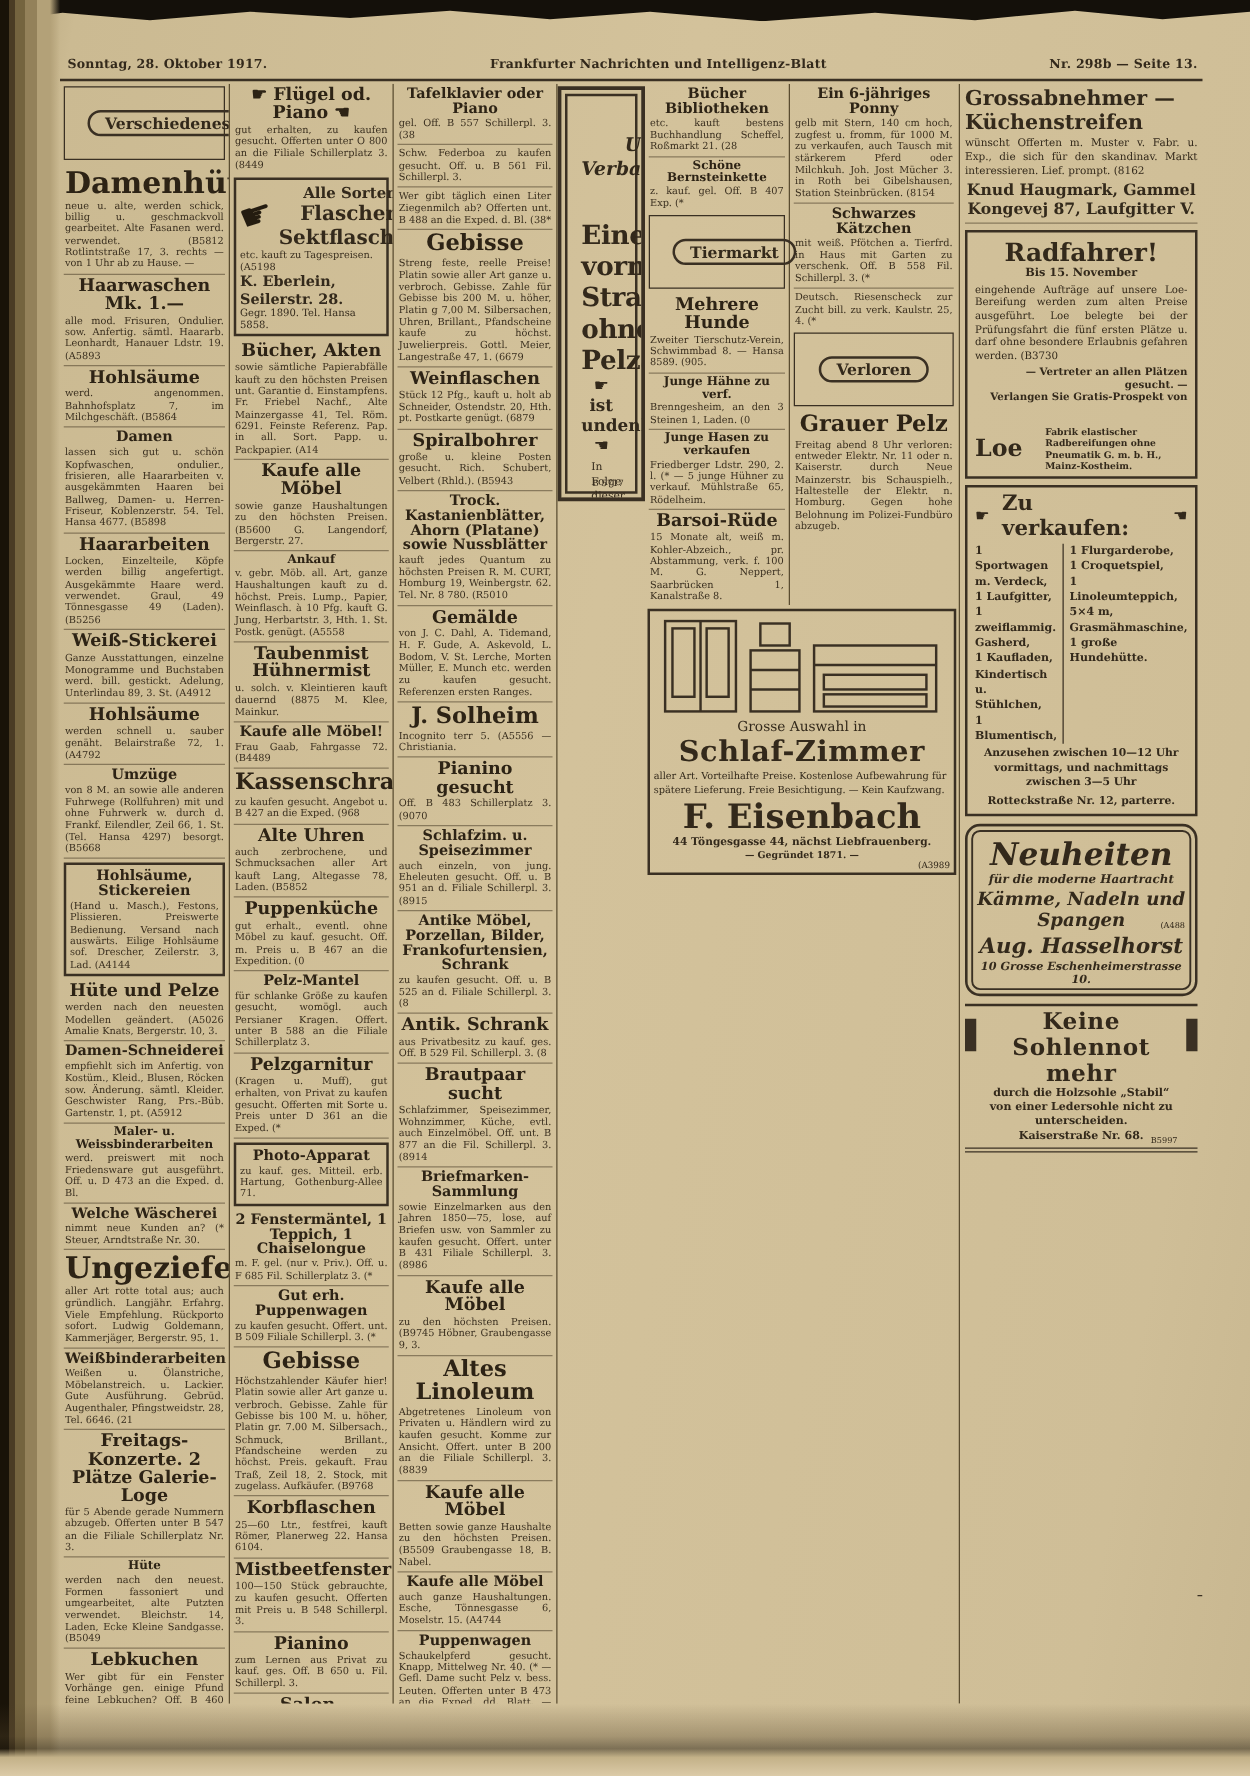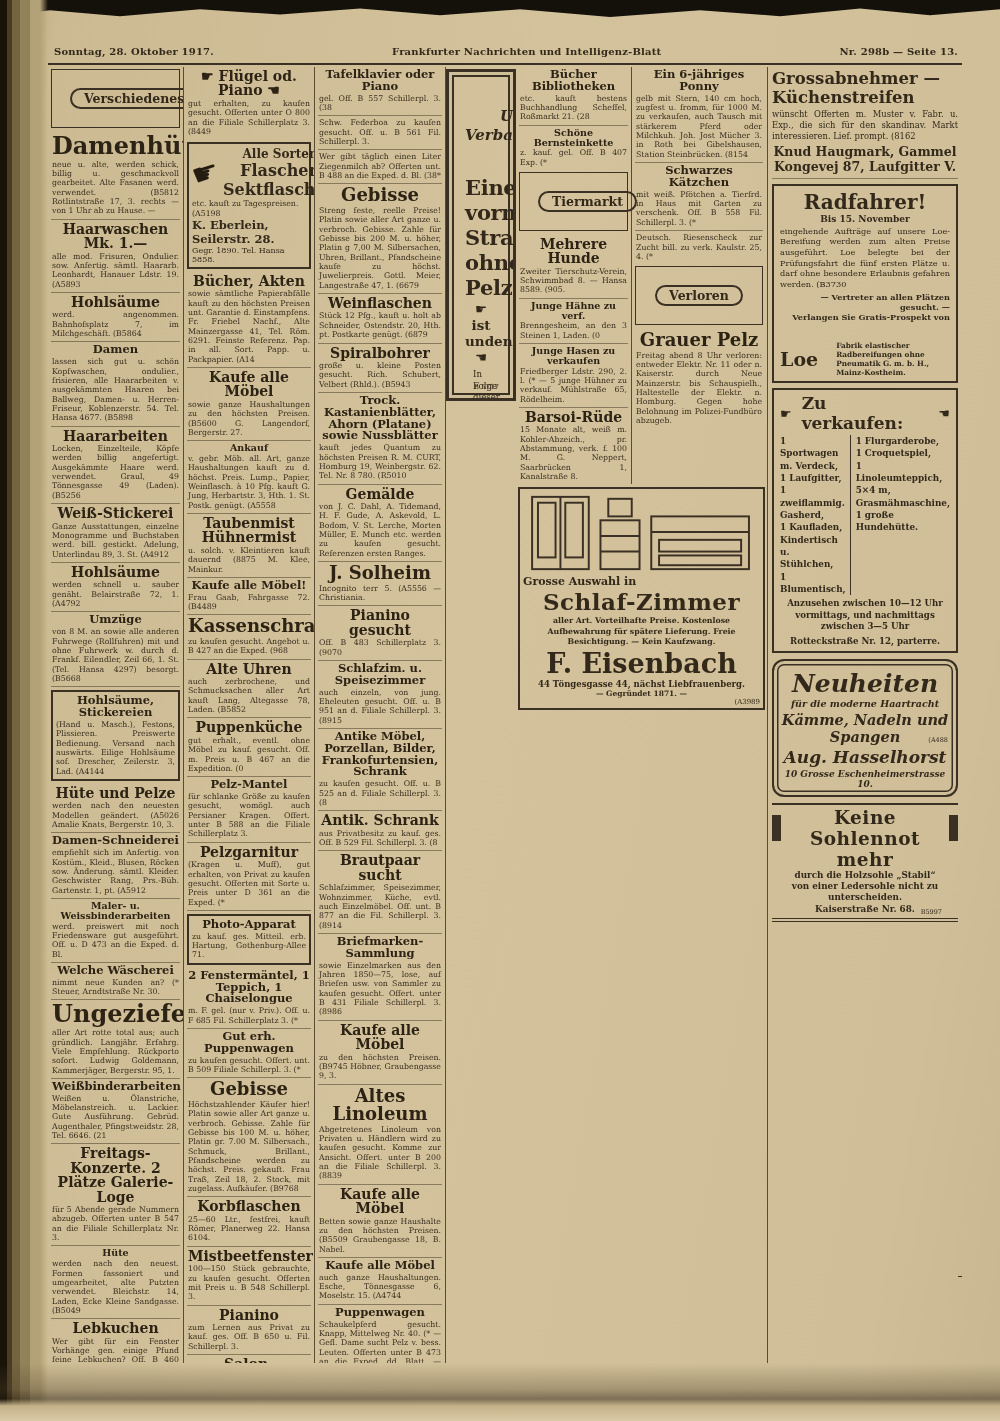--- a/index.html
+++ b/index.html
@@ -51,23 +51,23 @@
 .hand{font-family:"DejaVu Sans",sans-serif}
 .kur-body{font-size:8.6px;line-height:1.35;text-align:justify;padding:0 8px}
 .kur-ref{position:absolute;right:14px;bottom:7px;font-size:7px}
 
 .midrow{display:flex}
 .leftgroup{width:252px;display:flex;flex-wrap:wrap;align-content:flex-start;border-right:1px solid #5a4c30}
 .c4{width:116px;border-right:1px solid #5a4c30;padding:0 3px}
 .pony{width:134px;padding:0 3px}
 .eis{width:100%;border:2px solid #3a3023;margin:3px 2px;padding:2px 3px}
 .eis-svg{display:block;width:100%;height:84px}
-.eis-s1{font-size:11px;font-weight:bold;text-align:left}
+.eis-s1{font-size:11px;font-weight:normal;text-align:center}
 .eis-t{font-size:23px;font-weight:bold;text-align:center;letter-spacing:.5px}
-.eis-b{font-size:7.8px;font-weight:bold;text-align:center;line-height:1.3;margin:1px 0}
+.eis-b{font-size:7.8px;font-weight:normal;text-align:left;line-height:1.3;margin:1px 0}
 .eis-n{font-size:27px;font-weight:bold;text-align:center}
 .eis-a{font-size:8.5px;font-weight:bold;text-align:center}
 .eis-f{font-size:7.5px;font-weight:bold;text-align:center}
 .eis-ref{font-size:7px;text-align:right}
 .fr{flex:1;padding:0 4px;overflow:hidden}
 
 .ga{padding:2px 0 4px;border-bottom:1px solid rgba(64,52,32,.5)}
 .ga-t{font-size:16.5px;font-weight:bold;text-align:left}
 .ga-b{font-size:8.4px;line-height:1.3;text-align:justify;margin:2px 0}
 .ga-s{font-size:12.5px;font-weight:bold;text-align:center}

